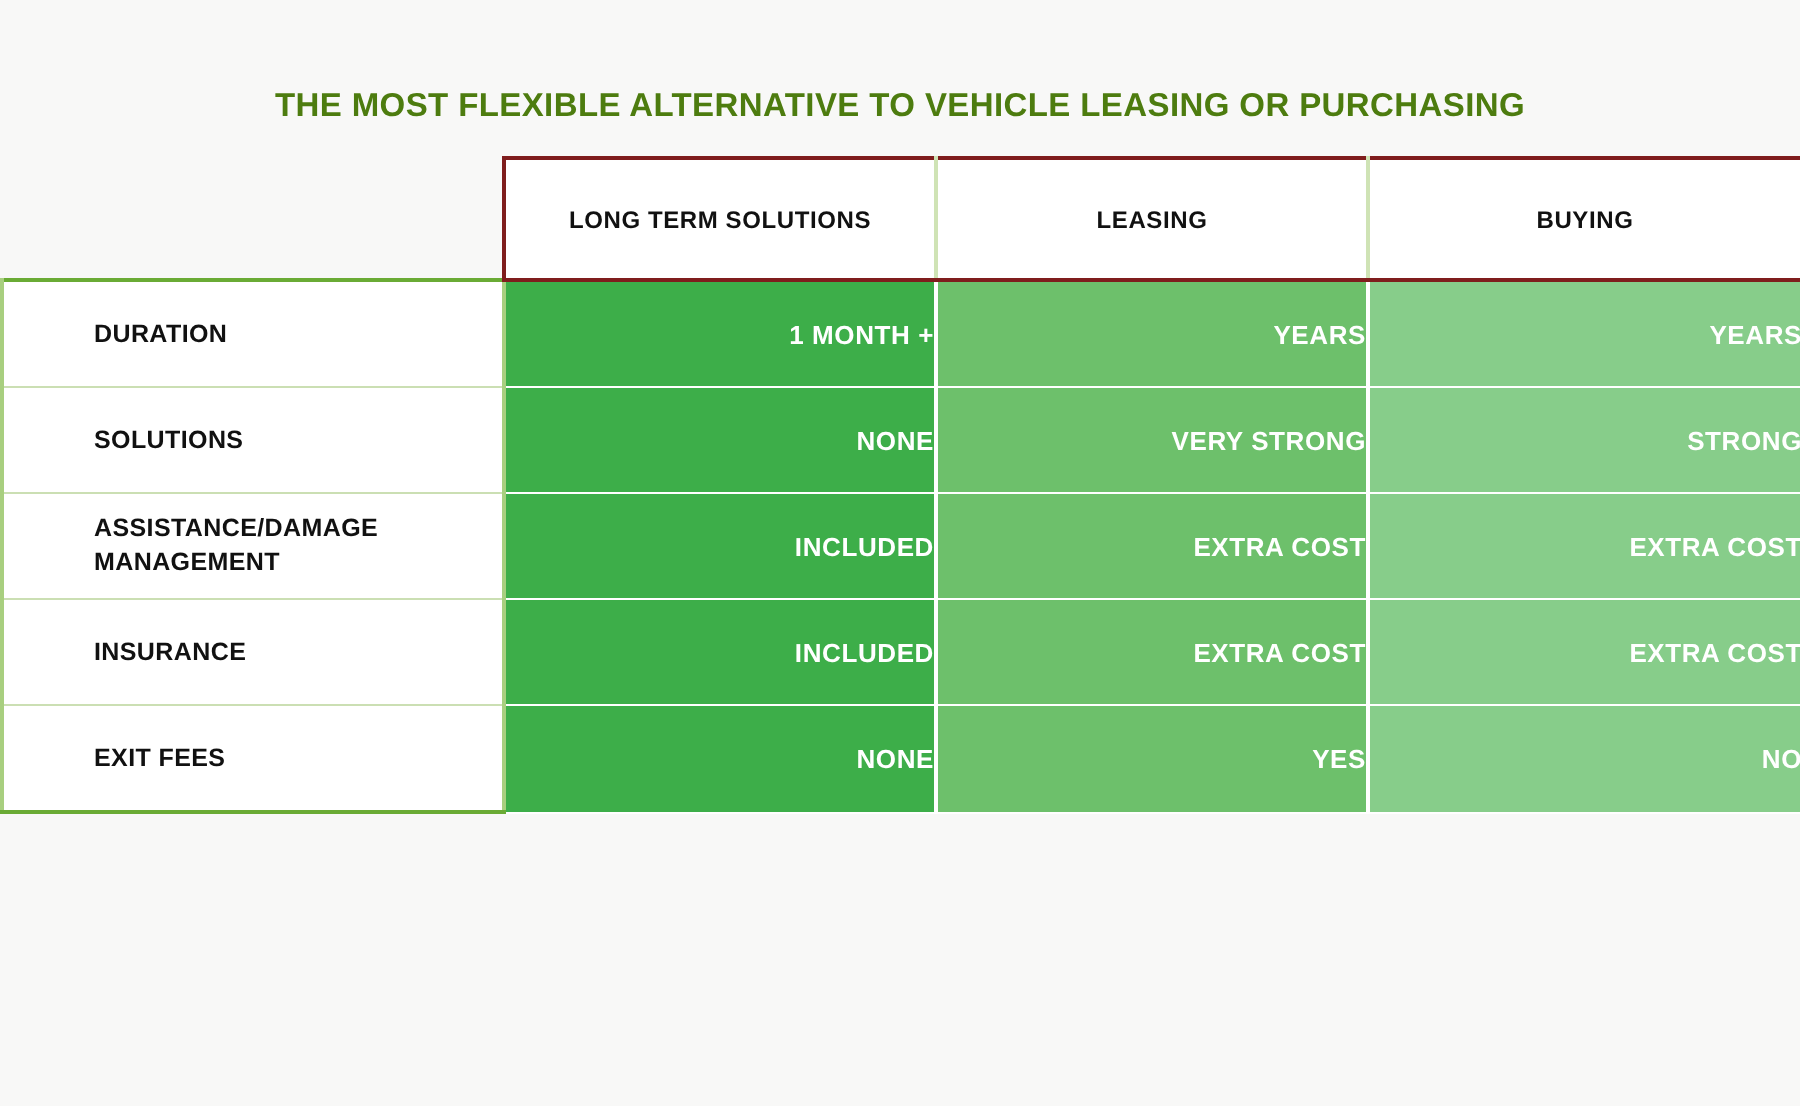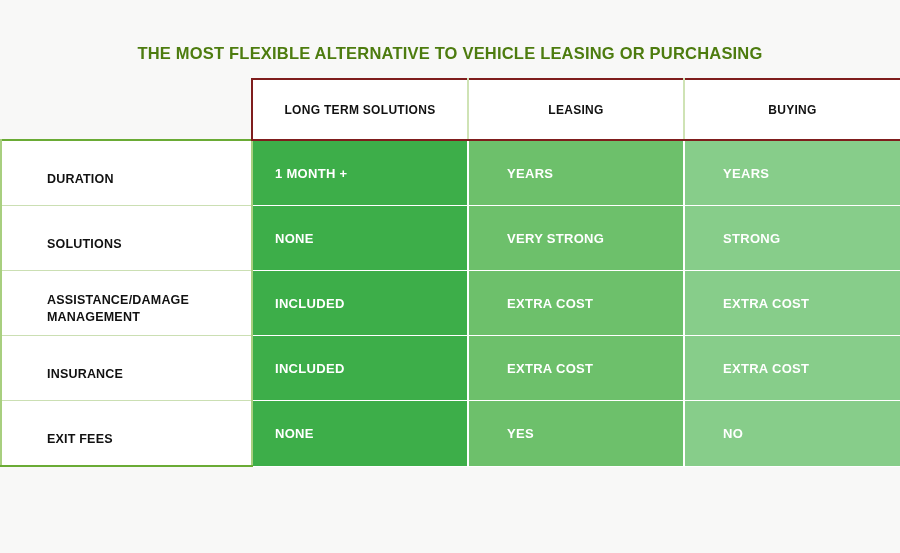--- a/index.html
+++ b/index.html
@@ -63,42 +63,42 @@
   .hdr-cell.hdr-lease { border-left-color: #cfe3b5; border-right-color: #cfe3b5; }
   .hdr-cell.hdr-buy { border-left-color: #cfe3b5; }
 
   
   .row-label {
     background: #ffffff;
     border-left: 2px solid #a8cf7f;
     border-right: 2px solid #a8cf7f;
     border-top: 1.5px solid #cbdfb3;
     border-bottom: 1.5px solid #cbdfb3;
-    padding: 12px 16px 0 45px;
+    padding: 0 16px 0 45px;
     height: 52px;
     font-size: 12.5px;
     font-weight: bold;
     letter-spacing: 0.2px;
     color: #111111;
     line-height: 1.35;
     text-align: left;
     vertical-align: middle;
   }
   .row-label.first { border-top: 2px solid #6aab35; }
   .row-label.last  { border-bottom: 2px solid #6aab35; }
 
   .cell {
     color: #ffffff;
     font-size: 13px;
     font-weight: bold;
     letter-spacing: 0.3px;
     padding: 0 0 0 22px;
     height: 52px;
     vertical-align: middle;
-    text-align: left;
+    text-align: right;
     border-top: 1.5px solid #ffffff;
     border-bottom: 1.5px solid #ffffff;
     border-left: none;
     border-right: none;
   }
   .cell.col-ltr   { background: #3dae49; border-right: 2px solid #ffffff; }
   .cell.col-lease { background: #6dc06b; border-right: 2px solid #ffffff; }
   .cell.col-buy   { background: #87cd8a; }
 
   .cell.col-lease, .cell.col-buy { padding-left: 38px; }

